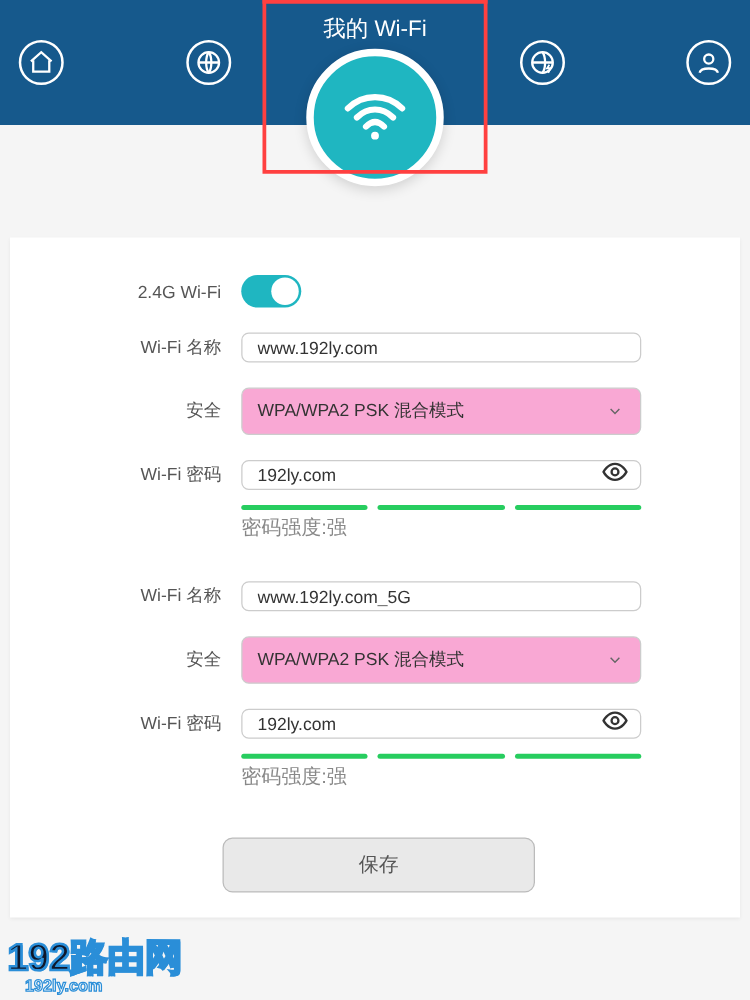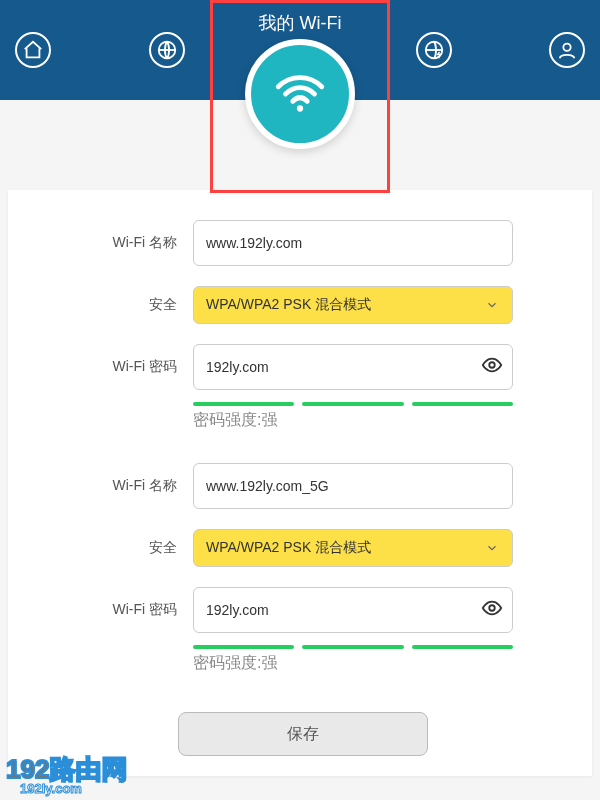--- a/index.html
+++ b/index.html
@@ -34,21 +34,21 @@
   .nav-icon svg { width: 22px; height: 22px; }
   .center-tab {
     position: absolute;
     left: 50%;
     top: 0;
     transform: translateX(-50%);
     text-align: center;
     border: 3px solid #ff4040;
     border-bottom: none;
     padding: 0 8px 0;
-    height: 190px;
+    height: 136px;
     box-sizing: border-box;
     width: 180px;
     z-index: 2;
   }
   .center-tab::after{
     content:"";
     position:absolute;
     left:-3px; right:-3px; bottom:-3px;
     height:3px; background:#ff4040;
   }
@@ -100,21 +100,21 @@
     background: #1fb6c1; position: relative; cursor: pointer;
   }
   .toggle .knob {
     position: absolute; right: 2px; top: 2px;
     width: 22px; height: 22px; border-radius: 50%;
     background: #fff;
   }
 
   .text-input {
     width: 100%;
-    height: 46px;
+    height: 24px;
     border: 1px solid #ccc;
     border-radius: 6px;
     padding: 0 40px 0 12px;
     font-size: 14px;
     color: #333;
   }
   .input-wrap { position: relative; }
   .eye-icon {
     position: absolute; right: 10px; top: 50%; transform: translateY(-50%);
     color: #555; cursor: pointer;
@@ -126,21 +126,21 @@
     height: 38px;
     border: 1px solid #ccc;
     border-radius: 6px;
     padding: 0 12px;
     font-size: 14px;
     color: #333;
     display: flex;
     align-items: center;
     justify-content: space-between;
     cursor: pointer;
-    background: #fde047;
+    background: #f9a8d4;
   }
   .chev { color:#666; width:16px; display:flex; justify-content:center;}
   .chev svg{ width:14px; height:14px; }
 
   .strength-bars {
     display: flex;
     gap: 8px;
     margin: 6px 0 2px;
   }
   .strength-bars span{
@@ -162,22 +162,22 @@
     font-size:16px;
     display:flex; align-items:center; justify-content:center;
     cursor:pointer;
   }
 
   .watermark{
     position:absolute;
     left:6px; bottom:18px;
     font-family: "Arial Black", sans-serif;
     font-weight:900;
-    font-size:26px;
-    color:#737373;
+    font-size:30px;
+    color:#0f172a;
     -webkit-text-stroke: 2px #2a8ed8;
     text-shadow: 1px 1px 0 #2a8ed8;
     line-height:1;
     text-align:center;
   }
   .watermark-sub{
     position:absolute;
     left:20px; bottom:4px;
     font-family: "Arial", sans-serif;
     font-size:13px;
@@ -229,20 +229,28 @@
         <path d="M9 15c2-2 4-2 6 0"></path>
         <circle cx="12" cy="18" r="1.3" fill="#fff" stroke="none"></circle>
       </svg>
     </div>
   </div>
 </div>
 
 <div class="panel">
  <div class="settings-area">
 
+  <div class="row">
+    <div class="row-label">2.4G Wi-Fi</div>
+    <div class="row-control">
+      <div class="toggle">
+            <div class="knob"></div>
+          </div>
+    </div>
+  </div>
 
   <div class="row">
     <div class="row-label">Wi-Fi 名称</div>
     <div class="row-control">
       <input class="text-input" value="www.192ly.com" style="">
     </div>
   </div>
 
   <div class="row">
     <div class="row-label">安全</div>

